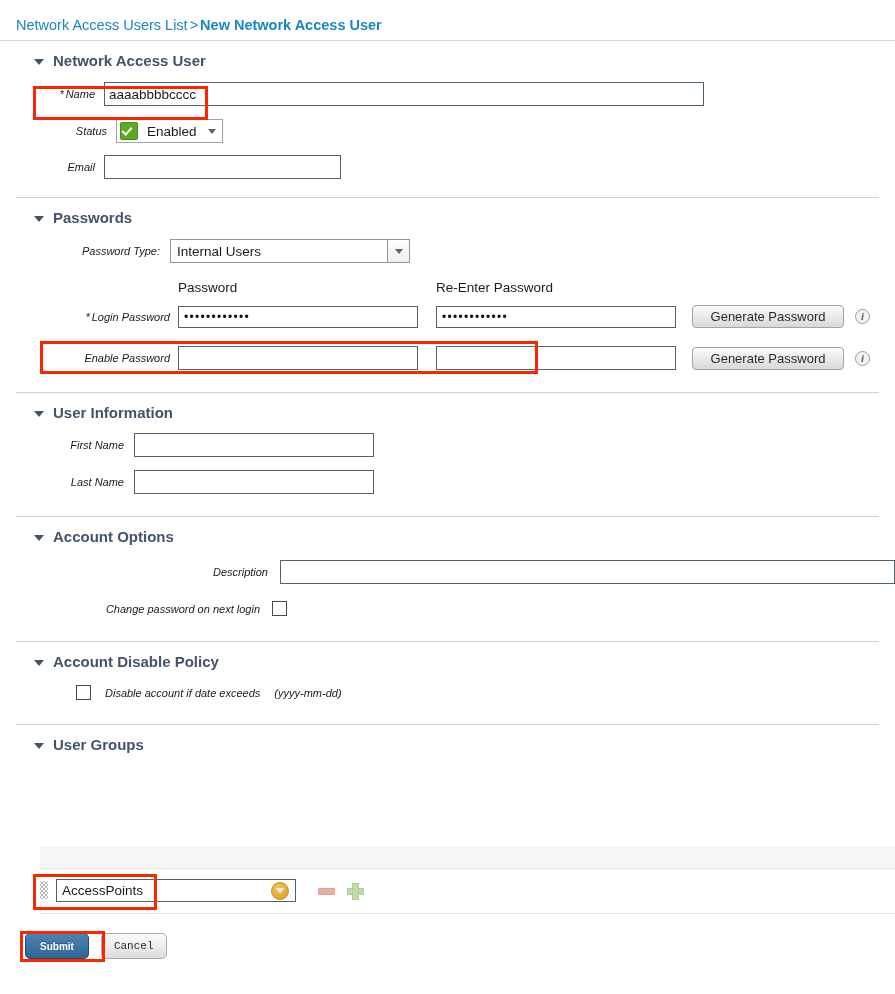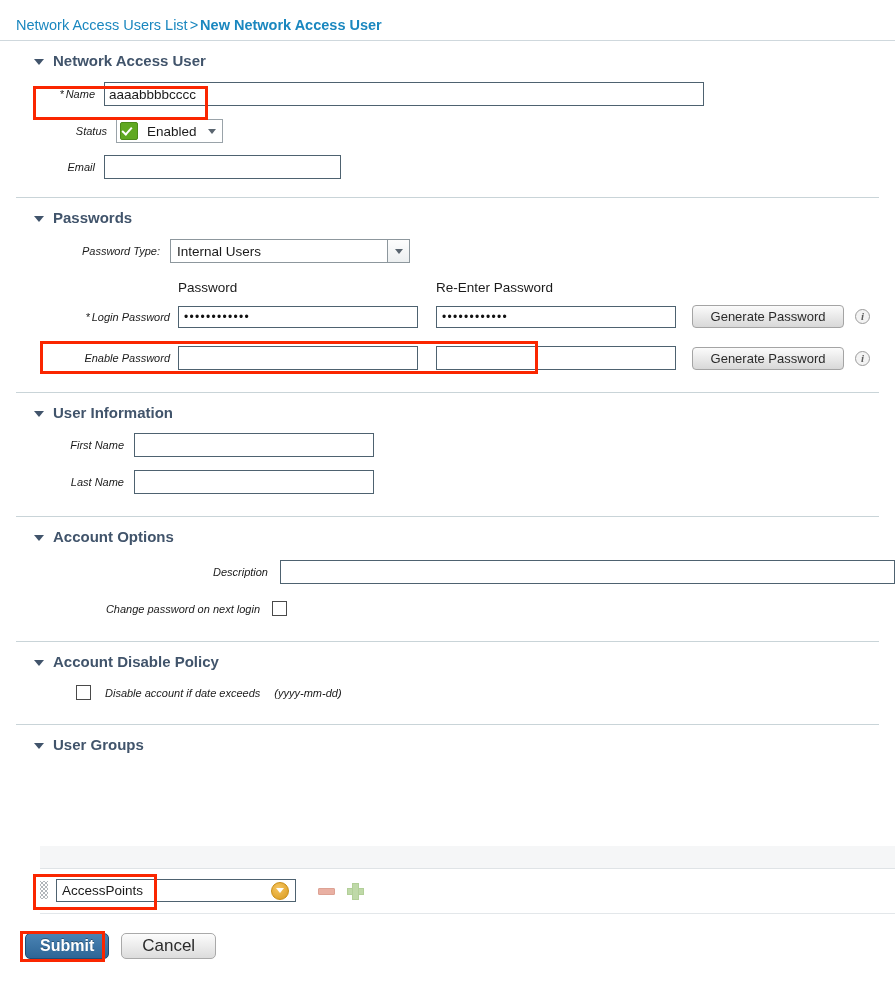--- a/index.html
+++ b/index.html
@@ -203,41 +203,41 @@
     background: linear-gradient(#fbfbfb, #d8d8d8);
     border: 1px solid #a4a4a4;
     border-radius: 4px;
     height: 23px;
     padding: 0 10px;
     cursor: pointer;
     box-sizing: border-box;
   }
   .btn-blue {
     font-family: "Liberation Sans", sans-serif;
-    font-size: 16px;
+    font-size: 10px;
     font-weight: bold;
     color: #ffffff;
     background: linear-gradient(#4a83b4, #2e6696);
     border: 1px solid #1f4d76;
     border-radius: 5px;
     height: 26px;
     padding: 0 14px;
     cursor: pointer;
     box-sizing: border-box;
     text-shadow: 0 -1px 0 rgba(0,0,0,.35);
   }
   .btn-cancel {
-    font-family: Liberation Sans, sans-serif;
-    font-size: 17px;
+    font-family: Liberation Mono, monospace;
+    font-size: 11px;
     color: #2b2b2b;
     background: linear-gradient(#fcfcfc, #dcdcdc);
     border: 1px solid #a9a9a9;
     border-radius: 5px;
     height: 26px;
-    padding: 0 20px;
+    padding: 0 12px;
     cursor: pointer;
     box-sizing: border-box;
   }
 
   
   .info-i {
     width: 15px; height: 15px;
     border-radius: 50%;
     border: 1px solid #9c9c9c;
     background: #f3f3f3;

